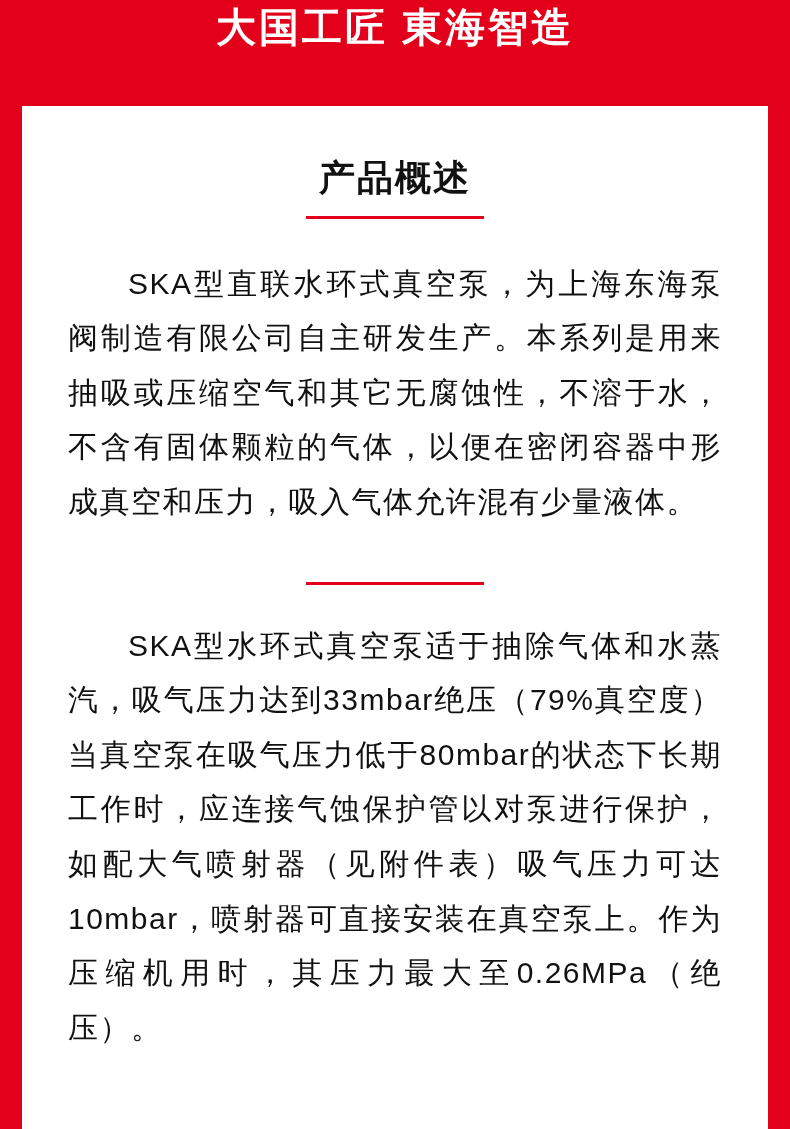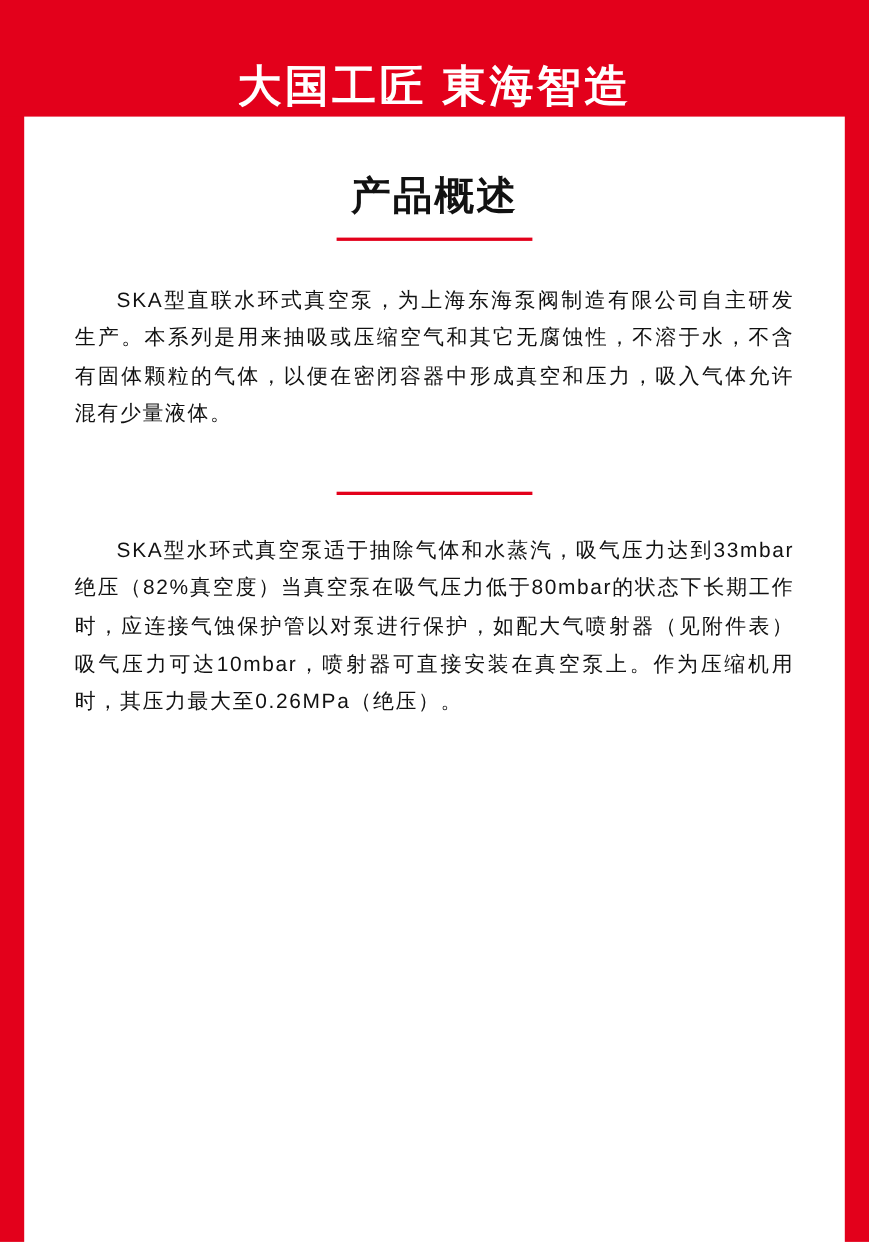--- a/index.html
+++ b/index.html
@@ -33,21 +33,21 @@
 
   
   .banner {
     position: absolute;
     top: 0;
     left: 0;
     width: 790px;
     height: 106px;
     background: #e3001b;
     display: flex;
-    align-items: flex-end;
+    align-items: flex-start;
     justify-content: center;
   }
   .banner-title {
     color: #ffffff;
     font-size: 40px;
     font-weight: bold;
     letter-spacing: 3px;
     font-family: "Liberation Sans", sans-serif;
     white-space: nowrap;
   }
@@ -80,21 +80,21 @@
     line-height: 1.1;
   }
   .title-underline {
     width: 178px;
     height: 3px;
     background: #e3001b;
     margin: 18px auto 0 auto;
   }
   .section-body {
     margin-top: 38px;
-    font-size: 19px;
+    font-size: 30px;
     line-height: 1.82;
     color: #111111;
     text-align: justify;
     text-justify: inter-ideograph;
     letter-spacing: 1.5px;
     text-indent: 2em;
   }
   .section-body.second {
     margin-top: 34px;
   }
@@ -118,17 +118,17 @@
         <div class="section-title">产品概述</div>
         <div class="title-underline"></div>
       </div>
       <div class="section-body">SKA型直联水环式真空泵，为上海东海泵阀制造有限公司自主研发生产。本系列是用来抽吸或压缩空气和其它无腐蚀性，不溶于水，不含有固体颗粒的气体，以便在密闭容器中形成真空和压力，吸入气体允许混有少量液体。</div>
     </div>
 
     <div class="section">
       <div class="section-head">
         <div class="title-underline"></div>
       </div>
-      <div class="section-body second">SKA型水环式真空泵适于抽除气体和水蒸汽，吸气压力达到33mbar绝压（82%真空度）当真空泵在吸气压力低于80mbar的状态下长期工作时，应连接气蚀保护管以对泵进行保护，如配大气喷射器（见附件表）吸气压力可达10mbar，喷射器可直接安装在真空泵上。作为压缩机用时，其压力最大至0.26MPa（绝压）。</div>
+      <div class="section-body second">SKA型水环式真空泵适于抽除气体和水蒸汽，吸气压力达到33mbar绝压（79%真空度）当真空泵在吸气压力低于80mbar的状态下长期工作时，应连接气蚀保护管以对泵进行保护，如配大气喷射器（见附件表）吸气压力可达10mbar，喷射器可直接安装在真空泵上。作为压缩机用时，其压力最大至0.26MPa（绝压）。</div>
     </div>
 
   </div>
 </div>
 
 </body></html>

